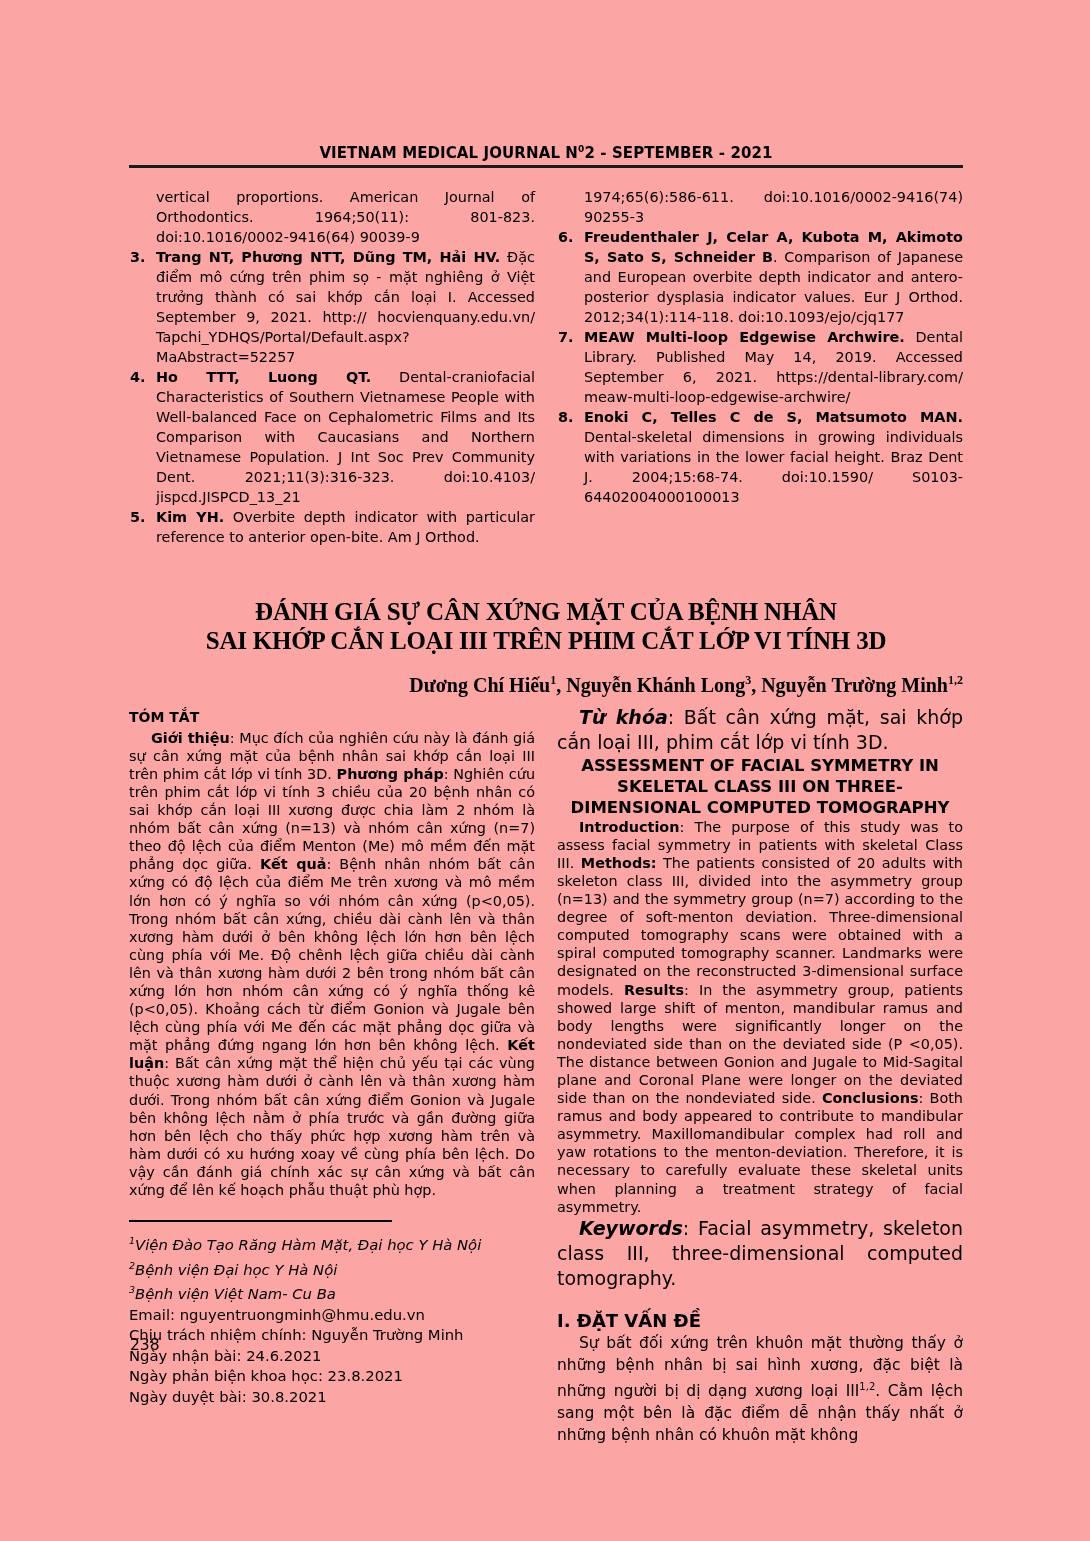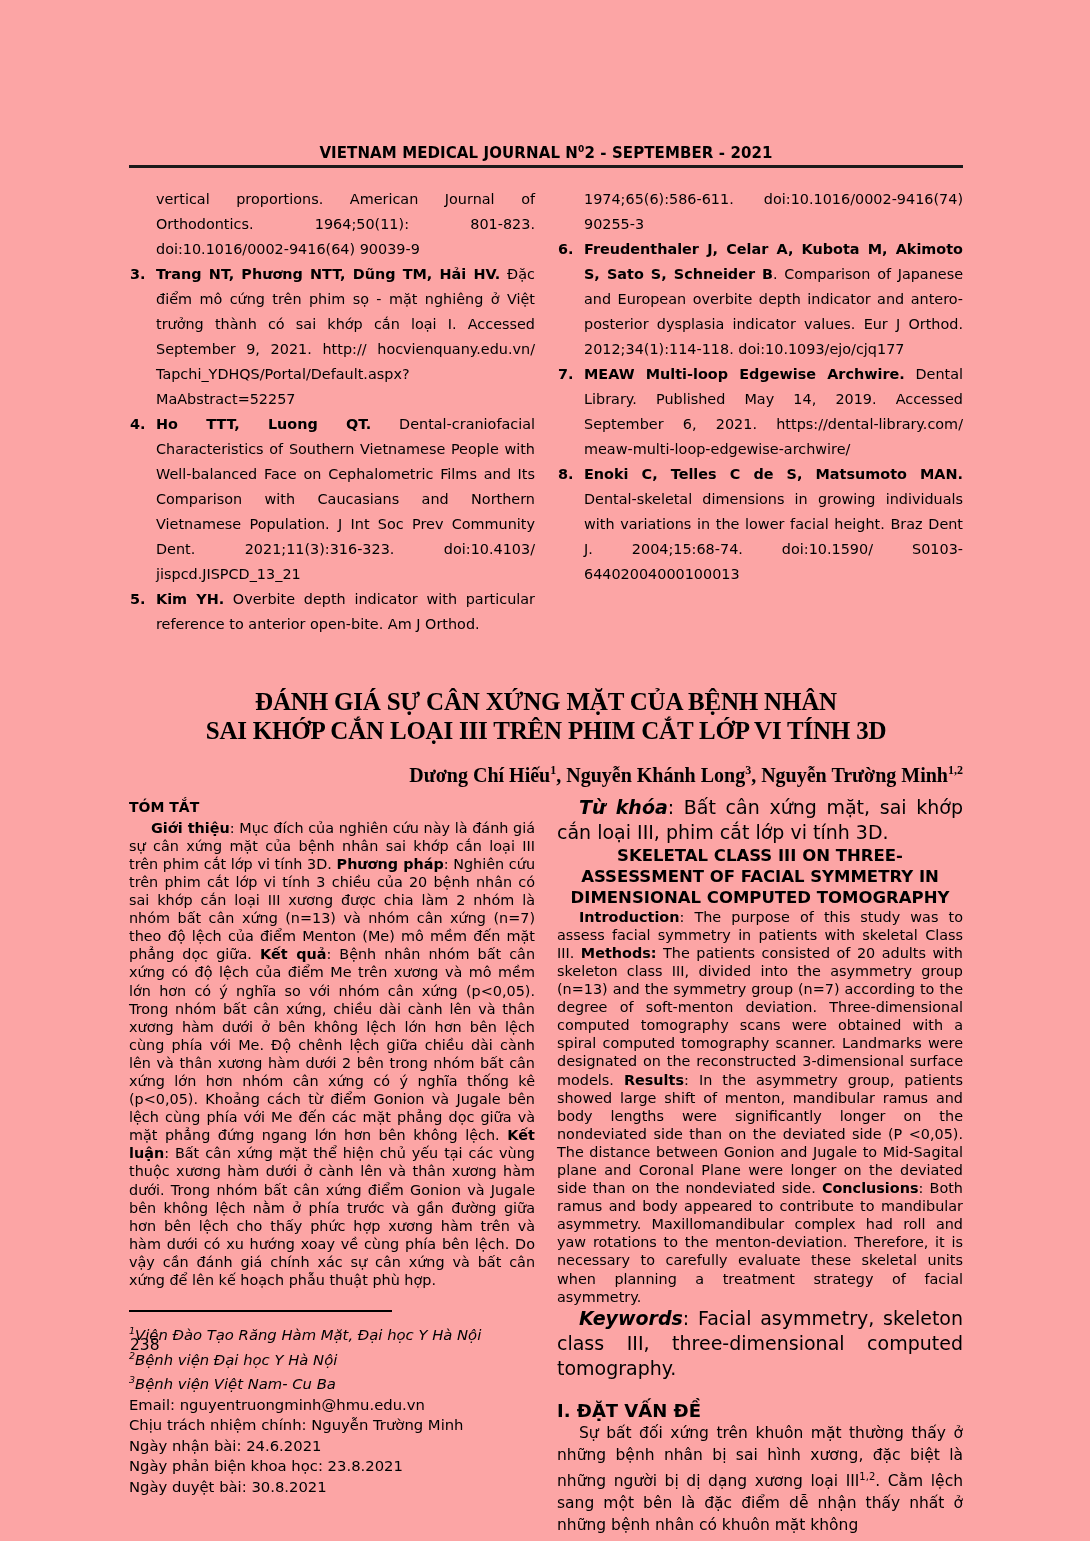--- a/index.html
+++ b/index.html
@@ -20,21 +20,21 @@
   }
   .running-head sup { font-size: 9px; vertical-align: super; }
   .head-rule { height: 3px; background: #1b1b1b; margin-top: 3px; }
 
   .cols { display: flex; gap: 22px; }
   .col { width: 406px; flex: 0 0 406px; }
 
   .refs-cols { margin-top: 19px; }
   .ref {
     position: relative; padding-left: 27px;
-    font-size: 14.4px; line-height: 25px; text-align: justify;
+    font-size: 14.4px; line-height: 20px; text-align: justify;
   }
   .ref .num { position: absolute; left: 1px; top: 0; font-weight: bold; }
   .ref b { font-weight: bold; }
 
   .title-block { margin-top: 50px; }
   .art-title {
     font-family: "Liberation Serif", "DejaVu Serif", serif;
     font-weight: bold; font-size: 25px; line-height: 29px;
     text-align: center; letter-spacing: -0.2px; margin-top: 14px;
   }
@@ -123,22 +123,22 @@
           <div>Ngày nhận bài: 24.6.2021</div>
           <div>Ngày phản biện khoa học: 23.8.2021</div>
           <div>Ngày duyệt bài: 30.8.2021</div>
         </div>
       </div>
 
       <div class="col">
         <div class="kw-para"><b class="bi">Từ khóa</b><span>: Bất cân xứng mặt, sai khớp cắn loại III, phim cắt lớp vi tính 3D.</span></div>
 
         <div class="sum-title">
+          <div>ASSESSMENT OF FACIAL SYMMETRY IN</div>
           <div>SKELETAL CLASS III ON THREE-</div>
-          <div>ASSESSMENT OF FACIAL SYMMETRY IN</div>
           <div>DIMENSIONAL COMPUTED TOMOGRAPHY</div>
         </div>
         <div class="jpara"><b>Introduction</b><span>: The purpose of this study was to assess facial symmetry in patients with skeletal Class III. </span><b>Methods:</b><span> The patients consisted of 20 adults with skeleton class III, divided into the asymmetry group (n=13) and the symmetry group (n=7) according to the degree of soft-menton deviation. Three-dimensional computed tomography scans were obtained with a spiral computed tomography scanner. Landmarks were designated on the reconstructed 3-dimensional surface models. </span><b>Results</b><span>: In the asymmetry group, patients showed large shift of menton, mandibular ramus and body lengths were significantly longer on the nondeviated side than on the deviated side (P &lt;0,05). The distance between Gonion and Jugale to Mid-Sagital plane and Coronal Plane were longer on the deviated side than on the nondeviated side. </span><b>Conclusions</b><span>: Both ramus and body appeared to contribute to mandibular asymmetry. Maxillomandibular complex had roll and yaw rotations to the menton-deviation. Therefore, it is necessary to carefully evaluate these skeletal units when planning a treatment strategy of facial asymmetry.</span></div>
         <div class="kw-para"><b class="bi">Keywords</b><span>: Facial asymmetry, skeleton class III, three-dimensional computed tomography.</span></div>
 
         <div class="h-section">I. ĐẶT VẤN ĐỀ</div>
         <div class="intro-para"><span>Sự bất đối xứng trên khuôn mặt thường thấy ở những bệnh nhân bị sai hình xương, đặc biệt là những người bị dị dạng xương loại III</span><sup>1,2</sup><span>. Cằm lệch sang một bên là đặc điểm dễ nhận thấy nhất ở những bệnh nhân có khuôn mặt không</span></div>
       </div>
 
     </div>

